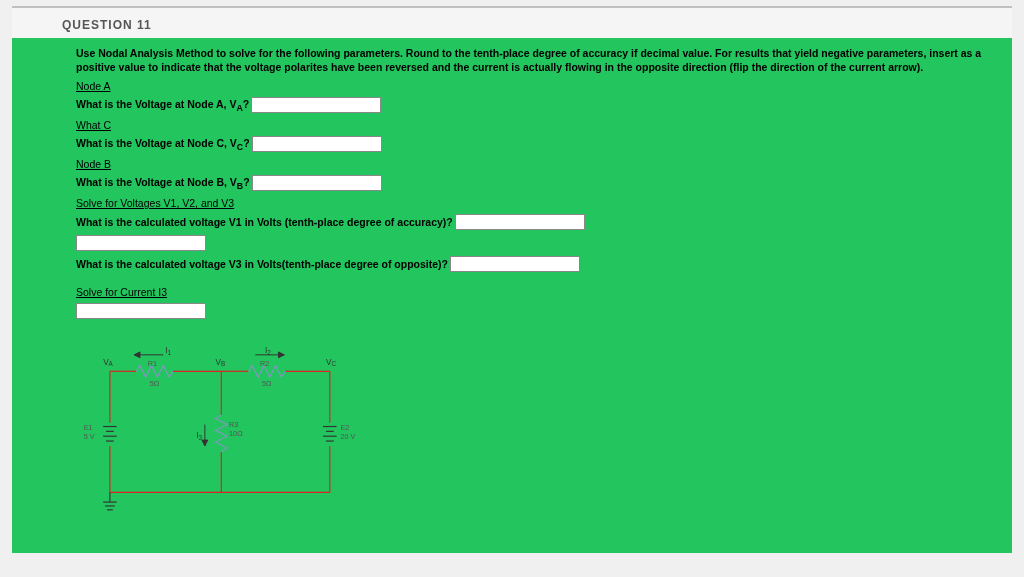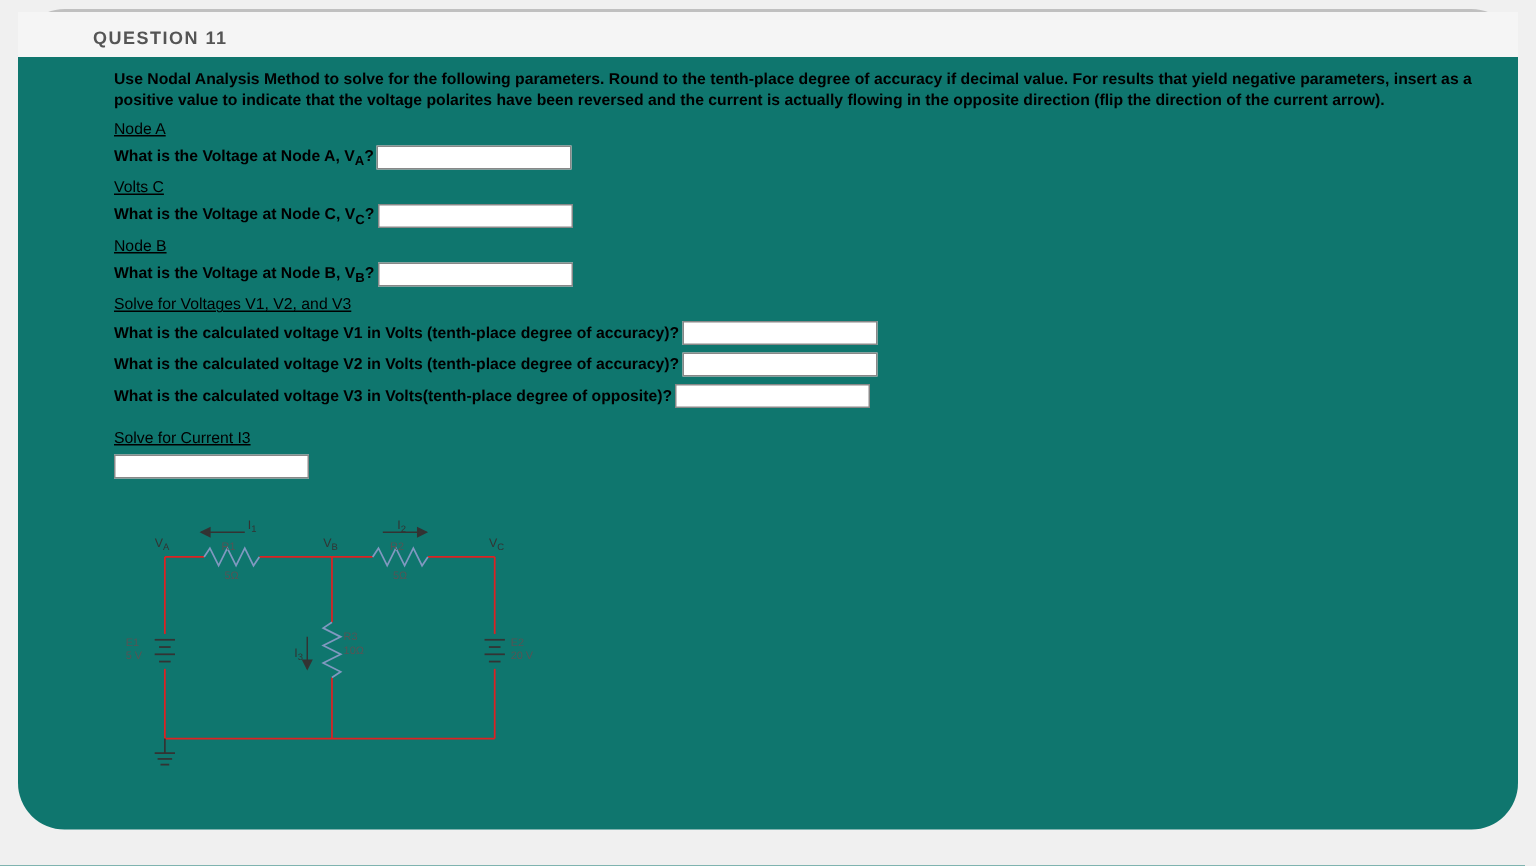--- a/index.html
+++ b/index.html
@@ -3,25 +3,24 @@
   <meta charset="utf-8">
   <style>
     * { margin: 0; padding: 0; box-sizing: border-box; }
     body {
       font-family: Arial, Helvetica, sans-serif;
       background: #f0f0f0;
       font-size: 11px;
       color: #000;
     }
     .page-wrap {
-      background: #0f766e;
+      background: #22c55e;
       margin: 6px 12px;
       border-top: 2px solid #c0c0c0;
       padding: 0;
-      border-radius: 31px;
     }
     .question-header {
       font-size: 12px;
       font-weight: bold;
       letter-spacing: 1px;
       color: #555;
       padding: 10px 16px 6px 50px;
       background: #f5f5f5;
     }
     .question-body {
@@ -75,39 +74,38 @@
 
   <div class="question-body">
     <div class="instructions">Use Nodal Analysis Method to solve for the following parameters.  Round to the tenth-place degree of accuracy if decimal value.  For results that yield negative parameters, insert as a positive value to indicate that the voltage polarites have been reversed and the current is actually flowing in the opposite direction (flip the direction of the current arrow).</div>
 
     <span class="section-label">Node A</span>
     <div class="q-line">
       <span><span>What is the Voltage at Node A, V</span><sub>A</sub><span>?</span></span>
       <input type="text" style="">
     </div>
 
-    <span class="section-label">Volts C</span>
+    <span class="section-label">What C</span>
     <div class="q-line">
       <span><span>What is the Voltage at Node C, V</span><sub>C</sub><span>?</span></span>
       <input type="text" style="">
     </div>
 
     <span class="section-label">Node  B</span>
     <div class="q-line">
       <span><span>What is the Voltage at Node B, V</span><sub>B</sub><span>?</span></span>
       <input type="text" style="">
     </div>
 
     <span class="section-label">Solve for Voltages V1, V2, and V3</span>
     <div class="q-line">
       <span>What is the calculated voltage V1 in Volts (tenth-place degree of accuracy)?</span>
       <input type="text" style="">
     </div>
     <div class="q-line">
-      <span>What is the calculated voltage V2 in Volts (tenth-place degree of accuracy)?</span>
       <input type="text" style="">
     </div>
     <div class="q-line">
       <span>What is the calculated voltage V3 in Volts(tenth-place degree of opposite)?</span>
       <input type="text" style="">
     </div>
 
     <span class="section-label" style="margin-top:14px">Solve for Current I3</span>
     <div class="q-line">
       <input type="text" style="">

